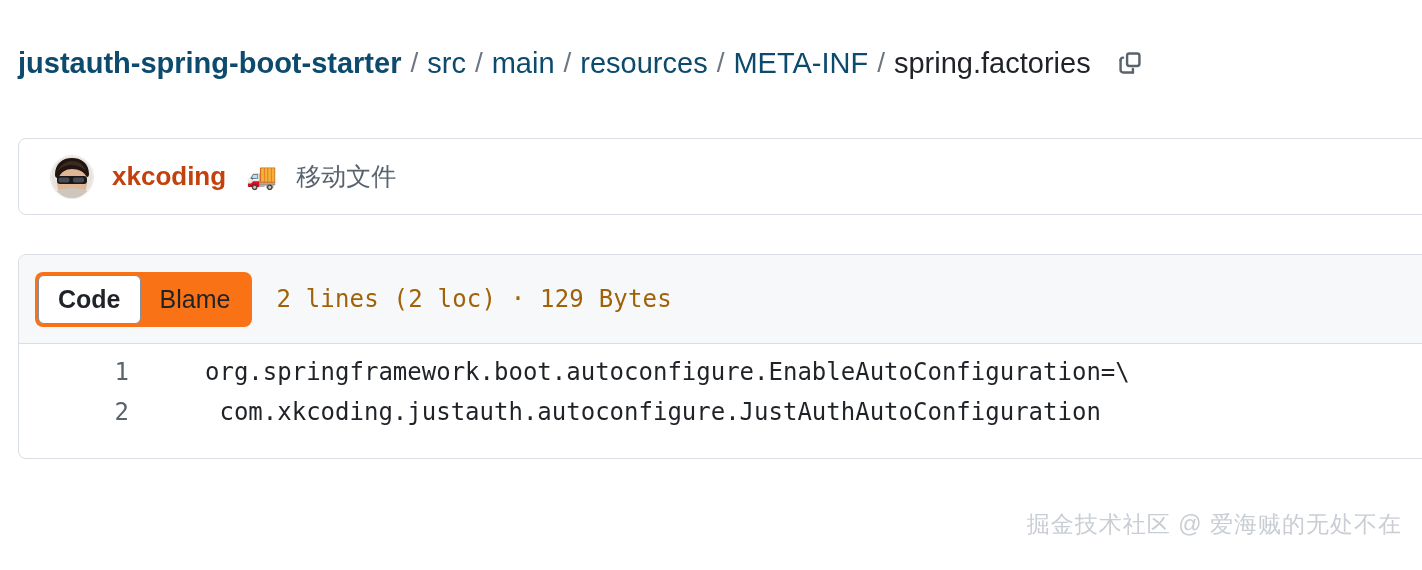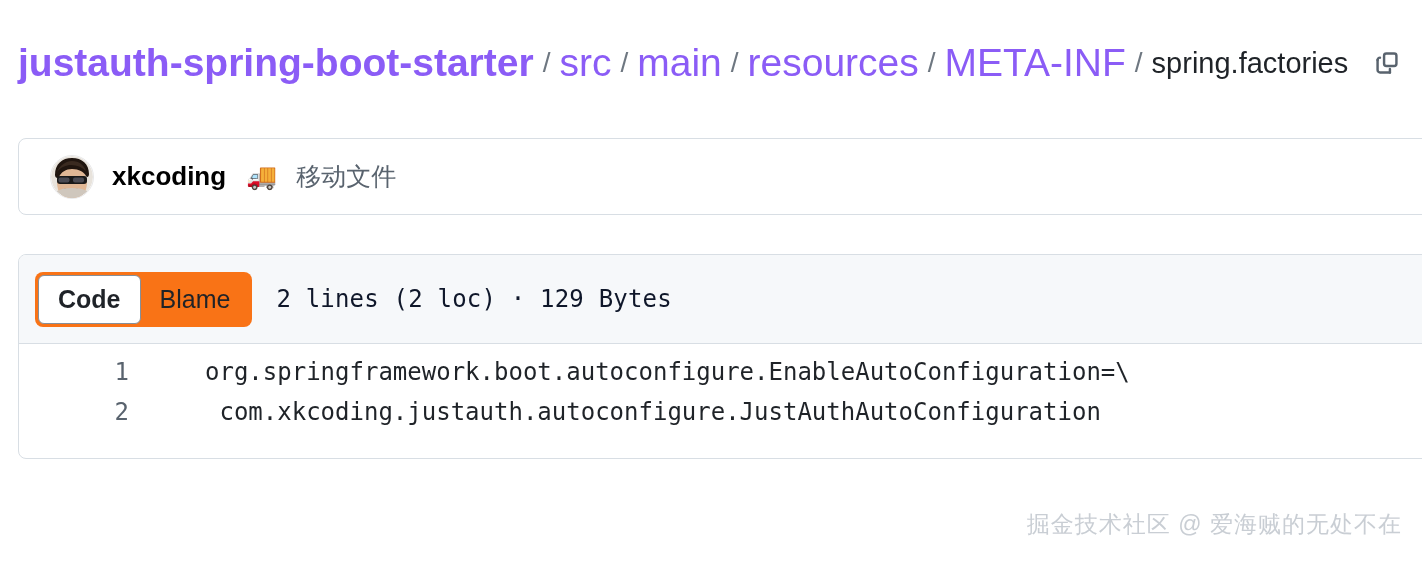--- a/index.html
+++ b/index.html
@@ -18,22 +18,22 @@
   
   .breadcrumb {
     position: absolute;
     left: 18px;
     top: 43px;
     display: flex;
     align-items: center;
     white-space: nowrap;
   }
   .crumb-link {
-    color: #8b5cf6;
-    font-size: 39px;
+    color: #0c4a6e;
+    font-size: 29px;
     line-height: 40px;
     text-decoration: none;
     cursor: pointer;
   }
   .crumb-link.repo {
     font-weight: bold;
   }
   .crumb-sep {
     color: #6e7781;
     font-size: 28px;
@@ -78,21 +78,21 @@
     border-radius: 50%;
     margin-left: 31px;
     flex: 0 0 auto;
     overflow: hidden;
     border: 1px solid rgba(27,31,36,0.10);
     box-sizing: border-box;
   }
   .author-name {
     font-size: 26px;
     font-weight: bold;
-    color: #000000;
+    color: #c2410c;
     margin-left: 18px;
     cursor: pointer;
   }
   .commit-emoji {
     font-size: 25px;
     margin-left: 20px;
     line-height: 1;
     display: inline-flex;
     align-items: center;
   }
@@ -148,21 +148,21 @@
   }
   .seg-item.active {
     background: #ffffff;
     border: 1px solid #868f99;
     font-weight: bold;
   }
   .file-meta {
     margin-left: 24px;
     font-family: "DejaVu Sans Mono", "Liberation Mono", monospace;
     font-size: 24px;
-    color: #0f172a;
+    color: #a16207;
     letter-spacing: 0.2px;
   }
 
   
   .code-body {
     background: #ffffff;
     padding-top: 14px;
   }
   .code-line {
     display: flex;

